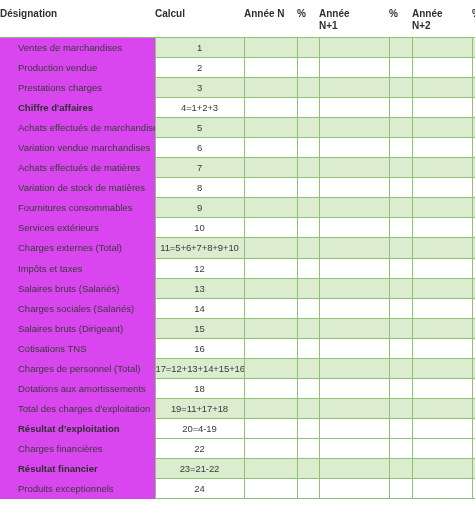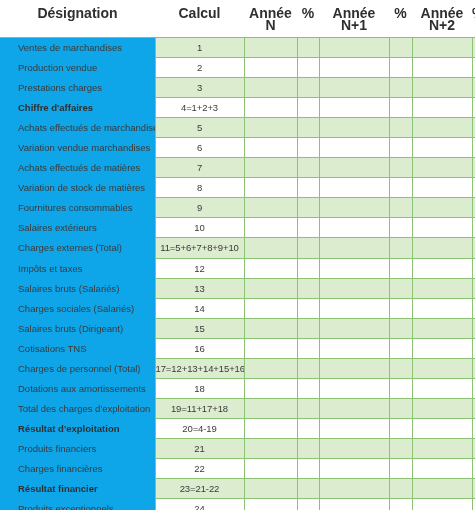--- a/index.html
+++ b/index.html
@@ -26,24 +26,23 @@
   #header {
     position: absolute;
     left: 0;
     top: 0;
     width: 475px;
     height: 37px;
     display: flex;
     align-items: flex-start;
   }
   #header .hcell {
-    font-size: 14px;
+    font-size: 10px;
     font-weight: bold;
     color: #2f2f2f;
-    text-align: center;
     padding-top: 8px;
     line-height: 11.5px;
     box-sizing: border-box;
     white-space: pre-line;
   }
 
   
   .c-desig  { width: 155px; }
   .c-calcul { width: 89px;  }
   .c-year   { width: 53px;  }
@@ -82,21 +81,21 @@
     overflow: hidden;
     white-space: nowrap;
   }
 
   
   #grid td.desig {
     border: none;
     padding-left: 18px;
     text-align: left;
     color: #3a3a3a;
-    background: #0ea5e9;
+    background: #d946ef;
   }
   #grid tr.first-row td.desig {
     border-top: 1px solid #86c06a;
     padding-left: 18px;
   }
   #grid td.desig.bold { font-weight: bold; color: #2f2f2f; margin-left: 24px; }
 
   
   #grid td.g {
     border: 1px solid #8cc273;
@@ -222,21 +221,21 @@
           <td class="desig">Fournitures consommables</td>
           <td class="g calcul">9</td>
           <td class="g"></td>
           <td class="g"></td>
           <td class="g"></td>
           <td class="g"></td>
           <td class="g"></td>
           <td class="g"></td>
         </tr>
         <tr class="plain">
-          <td class="desig">Salaires extérieurs</td>
+          <td class="desig">Services extérieurs</td>
           <td class="g calcul">10</td>
           <td class="g"></td>
           <td class="g"></td>
           <td class="g"></td>
           <td class="g"></td>
           <td class="g"></td>
           <td class="g"></td>
         </tr>
         <tr class="shade">
           <td class="desig">Charges externes (Total)</td>
@@ -331,30 +330,20 @@
         <tr class="plain">
           <td class="desig bold">Résultat d'exploitation</td>
           <td class="g calcul">20=4-19</td>
           <td class="g"></td>
           <td class="g"></td>
           <td class="g"></td>
           <td class="g"></td>
           <td class="g"></td>
           <td class="g"></td>
         </tr>
-        <tr class="shade">
-          <td class="desig">Produits financiers</td>
-          <td class="g calcul">21</td>
-          <td class="g"></td>
-          <td class="g"></td>
-          <td class="g"></td>
-          <td class="g"></td>
-          <td class="g"></td>
-          <td class="g"></td>
-        </tr>
         <tr class="plain">
           <td class="desig">Charges financières</td>
           <td class="g calcul">22</td>
           <td class="g"></td>
           <td class="g"></td>
           <td class="g"></td>
           <td class="g"></td>
           <td class="g"></td>
           <td class="g"></td>
         </tr>

